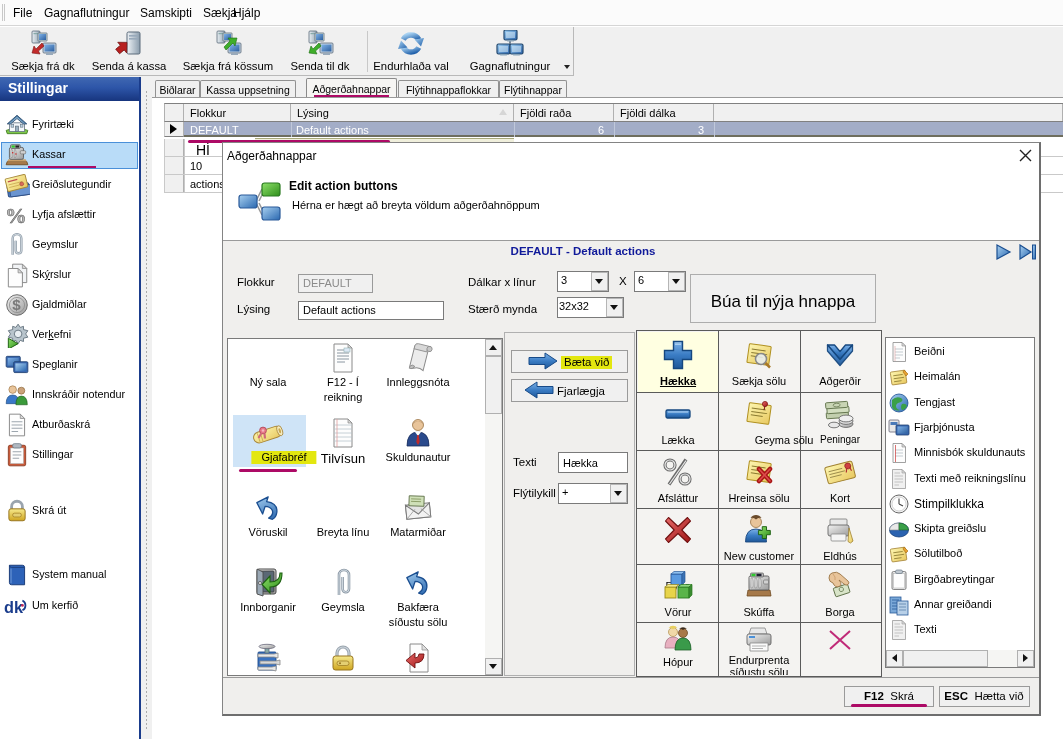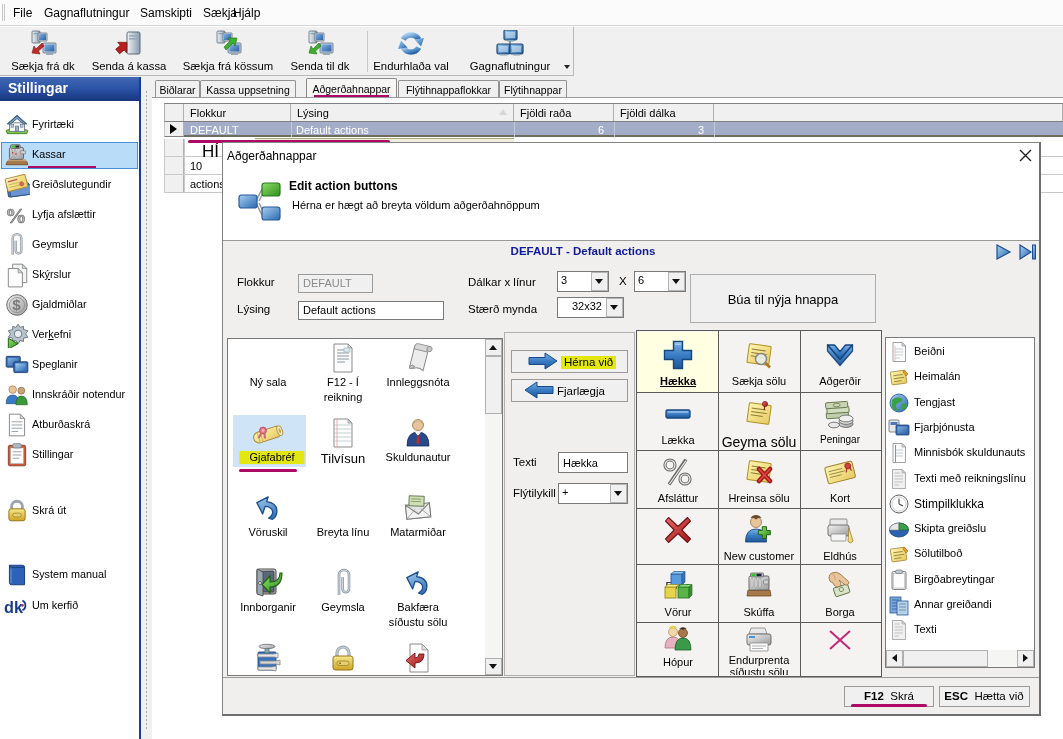--- a/index.html
+++ b/index.html
@@ -354,21 +354,21 @@
 <div class="a nw" style="left:296px;top:124px;color:#fff;font-size:11px">Default actions</div>
 <div class="a nw" style="left:604px;top:124px;color:#fff;font-size:11px;transform:translateX(-100%)">6</div>
 <div class="a nw" style="left:704px;top:124px;color:#fff;font-size:11px;transform:translateX(-100%)">3</div>
 <div class="a" style="left:291px;top:122px;width:1px;height:15px;background:#c0c8da"></div>
 <div class="a" style="left:514px;top:122px;width:1px;height:15px;background:#c0c8da"></div>
 <div class="a" style="left:614px;top:122px;width:1px;height:15px;background:#c0c8da"></div>
 <div class="a" style="left:714px;top:122px;width:1px;height:15px;background:#c0c8da"></div>
 <div class="a" style="left:164px;top:139px;width:899px;height:18px;background:#fff;border-bottom:1px solid #c9c9c9"></div>
 <div class="a" style="left:164px;top:139px;width:20px;height:17px;background:#f0f0f0;border-right:1px solid #b0b0b0;border-left:1px solid #c9c9c9"></div>
 <div class="a" style="left:184px;top:139px;width:1px;height:17px;background:#c9c9c9"></div>
-<div class="a nw" style="left:202px;top:142px;font-size:17px">HÍ</div>
+<div class="a nw" style="left:196px;top:142px;font-size:14px">HÍ</div>
 <div class="a" style="left:164px;top:157px;width:899px;height:18px;background:#fff;border-bottom:1px solid #c9c9c9"></div>
 <div class="a" style="left:164px;top:157px;width:20px;height:17px;background:#f0f0f0;border-right:1px solid #b0b0b0;border-left:1px solid #c9c9c9"></div>
 <div class="a" style="left:184px;top:157px;width:1px;height:17px;background:#c9c9c9"></div>
 <div class="a nw" style="left:190px;top:160px;font-size:11px">10</div>
 <div class="a" style="left:164px;top:175px;width:899px;height:18px;background:#fff;border-bottom:1px solid #c9c9c9"></div>
 <div class="a" style="left:164px;top:175px;width:20px;height:17px;background:#f0f0f0;border-right:1px solid #b0b0b0;border-left:1px solid #c9c9c9"></div>
 <div class="a" style="left:184px;top:175px;width:1px;height:17px;background:#c9c9c9"></div>
 <div class="a nw" style="left:190px;top:178px;font-size:11px">actions</div>
 <div class="a" style="left:291px;top:139px;width:1px;height:3px;background:#c9c9c9"></div>
 <div class="a" style="left:255px;top:138px;width:259px;height:5px;background:#f0efdc;border-top:1px solid #a8a87a"></div>
@@ -406,25 +406,25 @@
 <div class="a nw" style="left:561px;top:274px;font-size:11px">3</div>
 <div class="a" style="left:591px;top:272px;width:17px;height:19px;background:#f0f0f0;border:1px solid #b5b5b5"></div>
 <div class="a" style="left:595px;top:279px;width:0;height:0;border-left:4.5px solid transparent;border-right:4.5px solid transparent;border-top:5px solid #111"></div>
 <div class="a nw" style="left:619px;top:275px;font-size:11.5px">X</div>
 <div class="a" style="left:634px;top:271px;width:52px;height:21px;background:#fff;border:1px solid #7a7a7a"></div>
 <div class="a nw" style="left:638px;top:274px;font-size:11px">6</div>
 <div class="a" style="left:668px;top:272px;width:17px;height:19px;background:#f0f0f0;border:1px solid #b5b5b5"></div>
 <div class="a" style="left:672px;top:279px;width:0;height:0;border-left:4.5px solid transparent;border-right:4.5px solid transparent;border-top:5px solid #111"></div>
 <div class="a nw" style="left:468px;top:303px;font-size:11.5px">Stærð mynda</div>
 <div class="a" style="left:557px;top:297px;width:67px;height:21px;background:#fff;border:1px solid #7a7a7a"></div>
-<div class="a nw" style="left:572px;top:300px;font-size:11px">32x32</div>
+<div class="a nw" style="left:559px;top:300px;font-size:11px">32x32</div>
 <div class="a" style="left:606px;top:298px;width:17px;height:19px;background:#f0f0f0;border:1px solid #b5b5b5"></div>
 <div class="a" style="left:610px;top:305px;width:0;height:0;border-left:4.5px solid transparent;border-right:4.5px solid transparent;border-top:5px solid #111"></div>
 <div class="a" style="left:690px;top:274px;width:186px;height:49px;background:#f0f0f0;border:1px solid #adadad"></div>
-<div class="a nw" style="left:783px;top:292px;transform:translateX(-50%);font-size:13px">Búa til nýja hnappa</div>
+<div class="a nw" style="left:783px;top:292px;transform:translateX(-50%);font-size:17px">Búa til nýja hnappa</div>
 <div class="a" style="left:227px;top:338px;width:276px;height:338px;background:#fff;border:1px solid #7a7a7a"></div>
 <div class="a" style="left:485px;top:339px;width:17px;height:336px;background:#f5f5f3"></div>
 <div class="a" style="left:485px;top:339px;width:17px;height:17px;background:#f0f0f0;border:1px solid #b0b0b0"></div>
 <div class="a" style="left:489px;top:345px;width:0;height:0;border-left:4.5px solid transparent;border-right:4.5px solid transparent;border-bottom:5px solid #111"></div>
 <div class="a" style="left:485px;top:356px;width:17px;height:58px;background:#f0f0f0;border:1px solid #b0b0b0"></div>
 <div class="a" style="left:485px;top:658px;width:17px;height:17px;background:#f0f0f0;border:1px solid #b0b0b0"></div>
 <div class="a" style="left:489px;top:664px;width:0;height:0;border-left:4.5px solid transparent;border-right:4.5px solid transparent;border-top:5px solid #111"></div>
 <div class="a" style="left:233px;top:415px;width:73px;height:52px;background:#cfe4f7"></div>
 <div class="a" style="left:228px;top:339px;width:256px;height:428px;overflow:hidden">
 <div class="a" style="left:24px;top:3px">
@@ -458,21 +458,21 @@
           <rect x="1" y="12" width="29" height="11" rx="5.5" fill="url(#yel)" stroke="#a8863a" stroke-width="1"></rect>
           <ellipse cx="28.2" cy="17.5" rx="2.6" ry="5.2" fill="#f6ecc0" stroke="#a8863a" stroke-width="0.8"></ellipse>
           <ellipse cx="28.2" cy="17.5" rx="1.1" ry="2.6" fill="#c8a850"></ellipse>
           <path d="M6 13 L6 22 M9 12.5 L9 22.5" stroke="#c8a850" stroke-width="0.8"></path>
         </g>
         <circle cx="11" cy="13.5" r="3.4" fill="#e87a8a" stroke="#b04a5a" stroke-width="0.9"></circle>
         <circle cx="11" cy="13.5" r="1.2" fill="#f4b8c0"></circle>
         <path d="M9.5 16 L6.5 21 M12.5 16.5 L13 21.5" stroke="#d06a7a" stroke-width="2.2"></path>
       </svg>
     </div>
-<div class="a nw" style="left:44px;top:112px;transform:translateX(-50%);font-size:11px;background:#e3e70f;padding:0 10px 1px">Gjafabréf</div>
+<div class="a nw" style="left:56px;top:112px;transform:translateX(-50%);font-size:11px;background:#e3e70f;padding:0 10px 1px">Gjafabréf</div>
 <div class="a" style="left:11px;top:130px;width:58px;height:2.5px;background:#ad0a66;border-radius:2px"></div>
 <div class="a" style="left:99px;top:78px">
       <svg width="32" height="32" viewBox="0 0 32 32">
         <path d="M7 2 L21 2 L25 6 L25 30 L7 30 Z" fill="#fdfdfd" stroke="#8a8a8a" stroke-width="1"></path>
         <path d="M21 2 L21 6 L25 6 Z" fill="#d8d8d8" stroke="#8a8a8a" stroke-width="0.7"></path>
         <path d="M7 8 H25 M7 12 H25 M7 16 H25 M7 20 H25 M7 24 H25" stroke="#b8c4cc" stroke-width="0.8"></path>
         <path d="M10 2 L10 30" stroke="#e0a0a0" stroke-width="0.8"></path>
       </svg>
     </div>
 <div class="a nw" style="left:115px;top:112px;transform:translateX(-50%);font-size:13px">Tilvísun</div>
@@ -557,21 +557,21 @@
         <path d="M20 2 L20 8 L26 8 Z" fill="#e0e0e0" stroke="#8a8a8a" stroke-width="0.7"></path>
         <path d="M22 12 Q22 21 13 21 L13 26 L4 18.5 L13 11 L13 16 Q17 16 17 12 Z" fill="url(#red)" stroke="#701010" stroke-width="0.9"></path>
       </svg>
     </div>
 </div>
 <div class="a" style="left:504px;top:332px;width:131px;height:344px;border:1px solid #b0b0b0"></div>
 <div class="a" style="left:511px;top:350px;width:117px;height:23px;background:#f0f0f0;border:1px solid #9a9a9a"></div>
 <svg class="a" style="left:527px;top:352px" width="32" height="18" viewBox="0 0 32 18">
     <path d="M2 5.5 L18 5.5 L18 1 L30 9 L18 17 L18 12.5 L2 12.5 Z" fill="url(#blu)" stroke="#174a88" stroke-width="1"></path>
   </svg>
-<div class="a nw" style="left:561px;top:356px;font-size:11.5px;background:#e3e70f;padding:0 3px 1px">Hérna við</div>
+<div class="a nw" style="left:561px;top:356px;font-size:11.5px;background:#e3e70f;padding:0 3px 1px">Bæta við</div>
 <div class="a" style="left:511px;top:379px;width:117px;height:23px;background:#f0f0f0;border:1px solid #9a9a9a"></div>
 <svg class="a" style="left:523px;top:381px" width="32" height="18" viewBox="0 0 32 18">
     <path d="M30 5.5 L14 5.5 L14 1 L2 9 L14 17 L14 12.5 L30 12.5 Z" fill="url(#blu)" stroke="#174a88" stroke-width="1"></path>
   </svg>
 <div class="a nw" style="left:557px;top:385px;font-size:11.5px">Fjarlægja</div>
 <div class="a nw" style="left:513px;top:456px;font-size:11.5px">Texti</div>
 <div class="a" style="left:558px;top:452px;width:70px;height:21px;background:#fff;border:1px solid #7a7a7a"></div>
 <div class="a nw" style="left:563px;top:457px;font-size:11px">Hækka</div>
 <div class="a nw" style="left:513px;top:487px;font-size:11.5px">Flýtilykill</div>
 <div class="a" style="left:558px;top:483px;width:70px;height:21px;background:#fff;border:1px solid #7a7a7a"></div>
@@ -622,21 +622,21 @@
 <div class="a" style="left:743px;top:398px">
     <svg width="32" height="32" viewBox="0 0 32 32">
       <g transform="rotate(8 16 16)">
         <rect x="5" y="6" width="22" height="19" rx="1" fill="url(#yel)" stroke="#b09020" stroke-width="1"></rect>
         <path d="M8 11 H22 M8 14.5 H24 M8 18 H20" stroke="#8a7a30" stroke-width="1"></path>
       </g>
       <circle cx="22" cy="6" r="2.6" fill="url(#red)" stroke="#7a1010" stroke-width="0.7"></circle>
       <path d="M22 8 L21 12" stroke="#7a1010" stroke-width="1"></path>
     </svg>
   </div>
-<div class="a nw" style="left:759px;top:434px;transform:translateX(-50%);font-size:14px">Geyma sölu</div>
+<div class="a nw" style="left:784px;top:434px;transform:translateX(-50%);font-size:11px">Geyma sölu</div>
 <div class="a" style="left:824px;top:398px">
     <svg width="32" height="32" viewBox="0 0 32 32">
       <g transform="rotate(-4 14 12)">
         <rect x="2" y="14" width="22" height="6" rx="1" fill="#c2cfae" stroke="#5e7048" stroke-width="0.9"></rect>
         <rect x="3" y="9" width="22" height="6" rx="1" fill="#d2dec0" stroke="#5e7048" stroke-width="0.9"></rect>
         <rect x="2" y="4" width="22" height="6" rx="1" fill="#c8d4b4" stroke="#5e7048" stroke-width="0.9"></rect>
         <ellipse cx="13" cy="7" rx="3.5" ry="1.8" fill="none" stroke="#5e7048" stroke-width="0.7"></ellipse>
       </g>
       <ellipse cx="22" cy="26" rx="7" ry="3.4" fill="url(#sil)" stroke="#6a6a6a" stroke-width="0.9"></ellipse>
       <ellipse cx="22" cy="23" rx="7" ry="3.4" fill="#dcdcdc" stroke="#6a6a6a" stroke-width="0.9"></ellipse>

